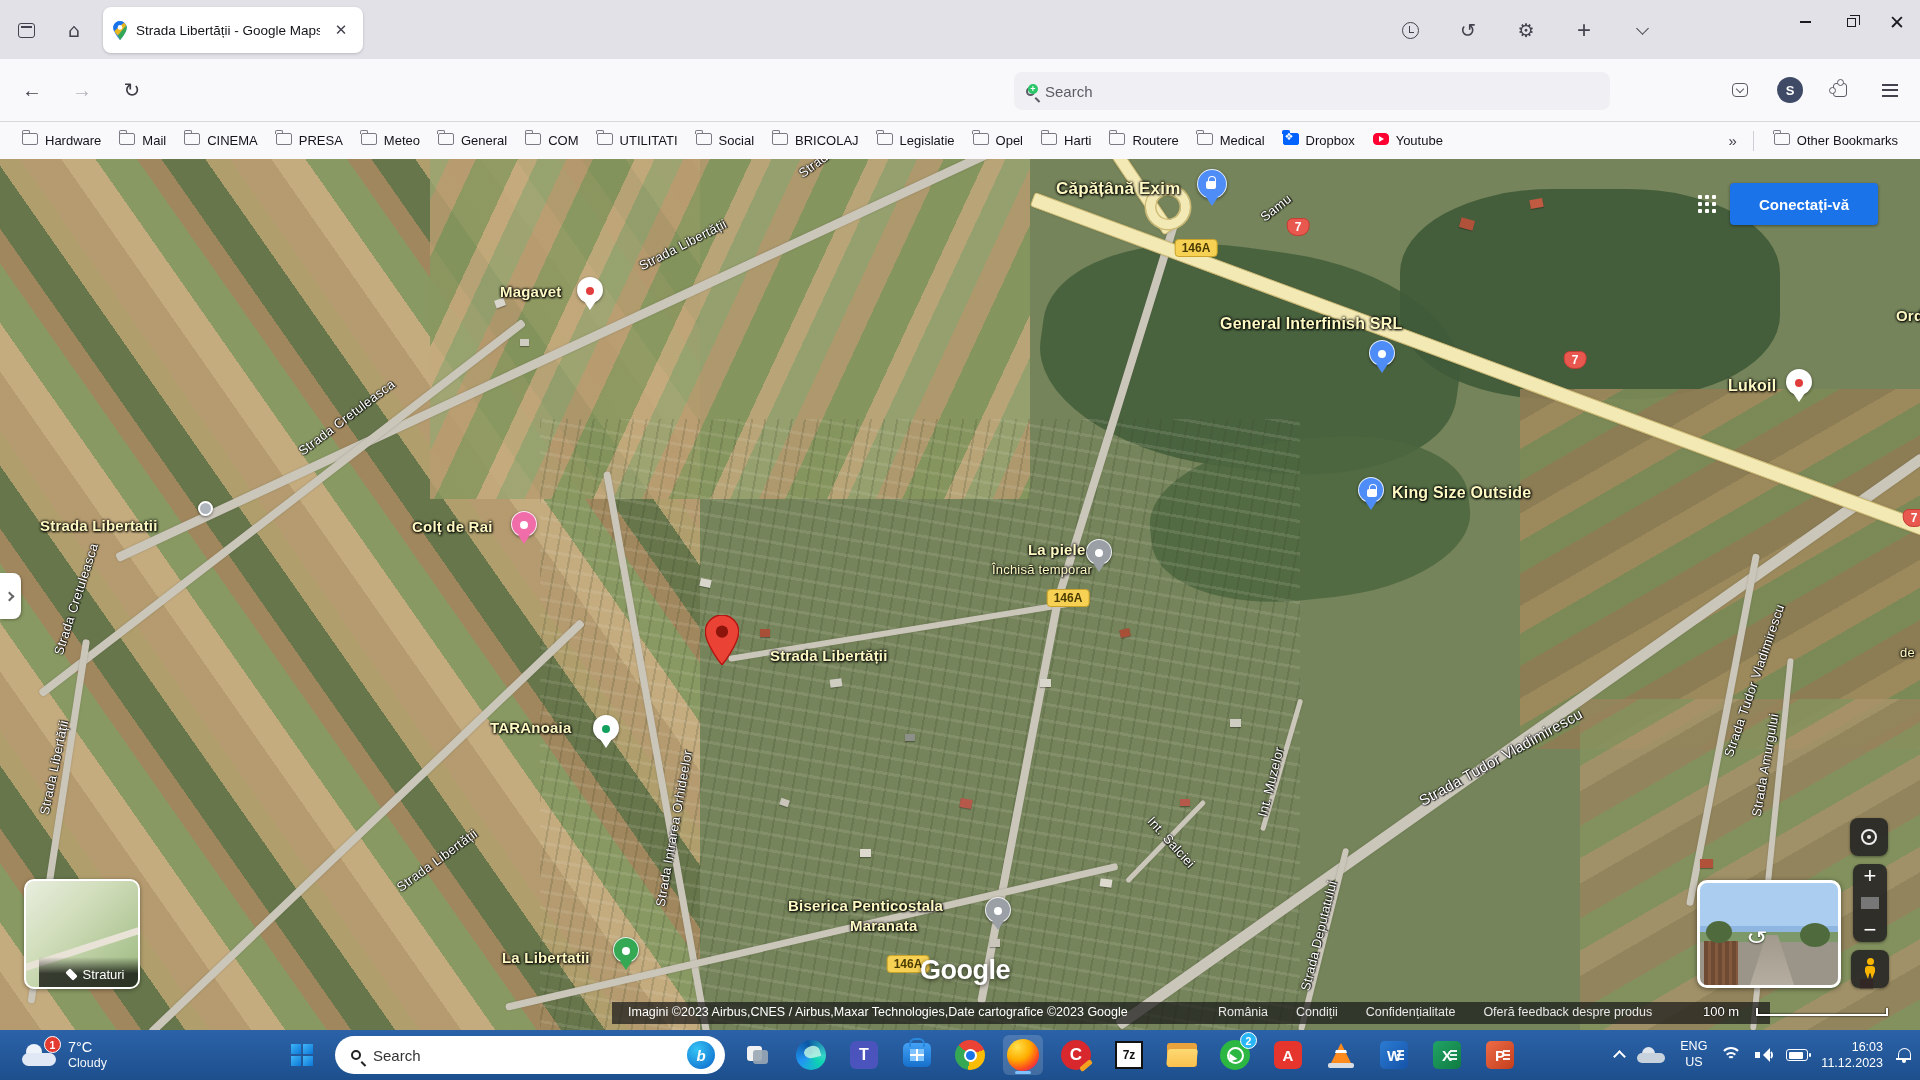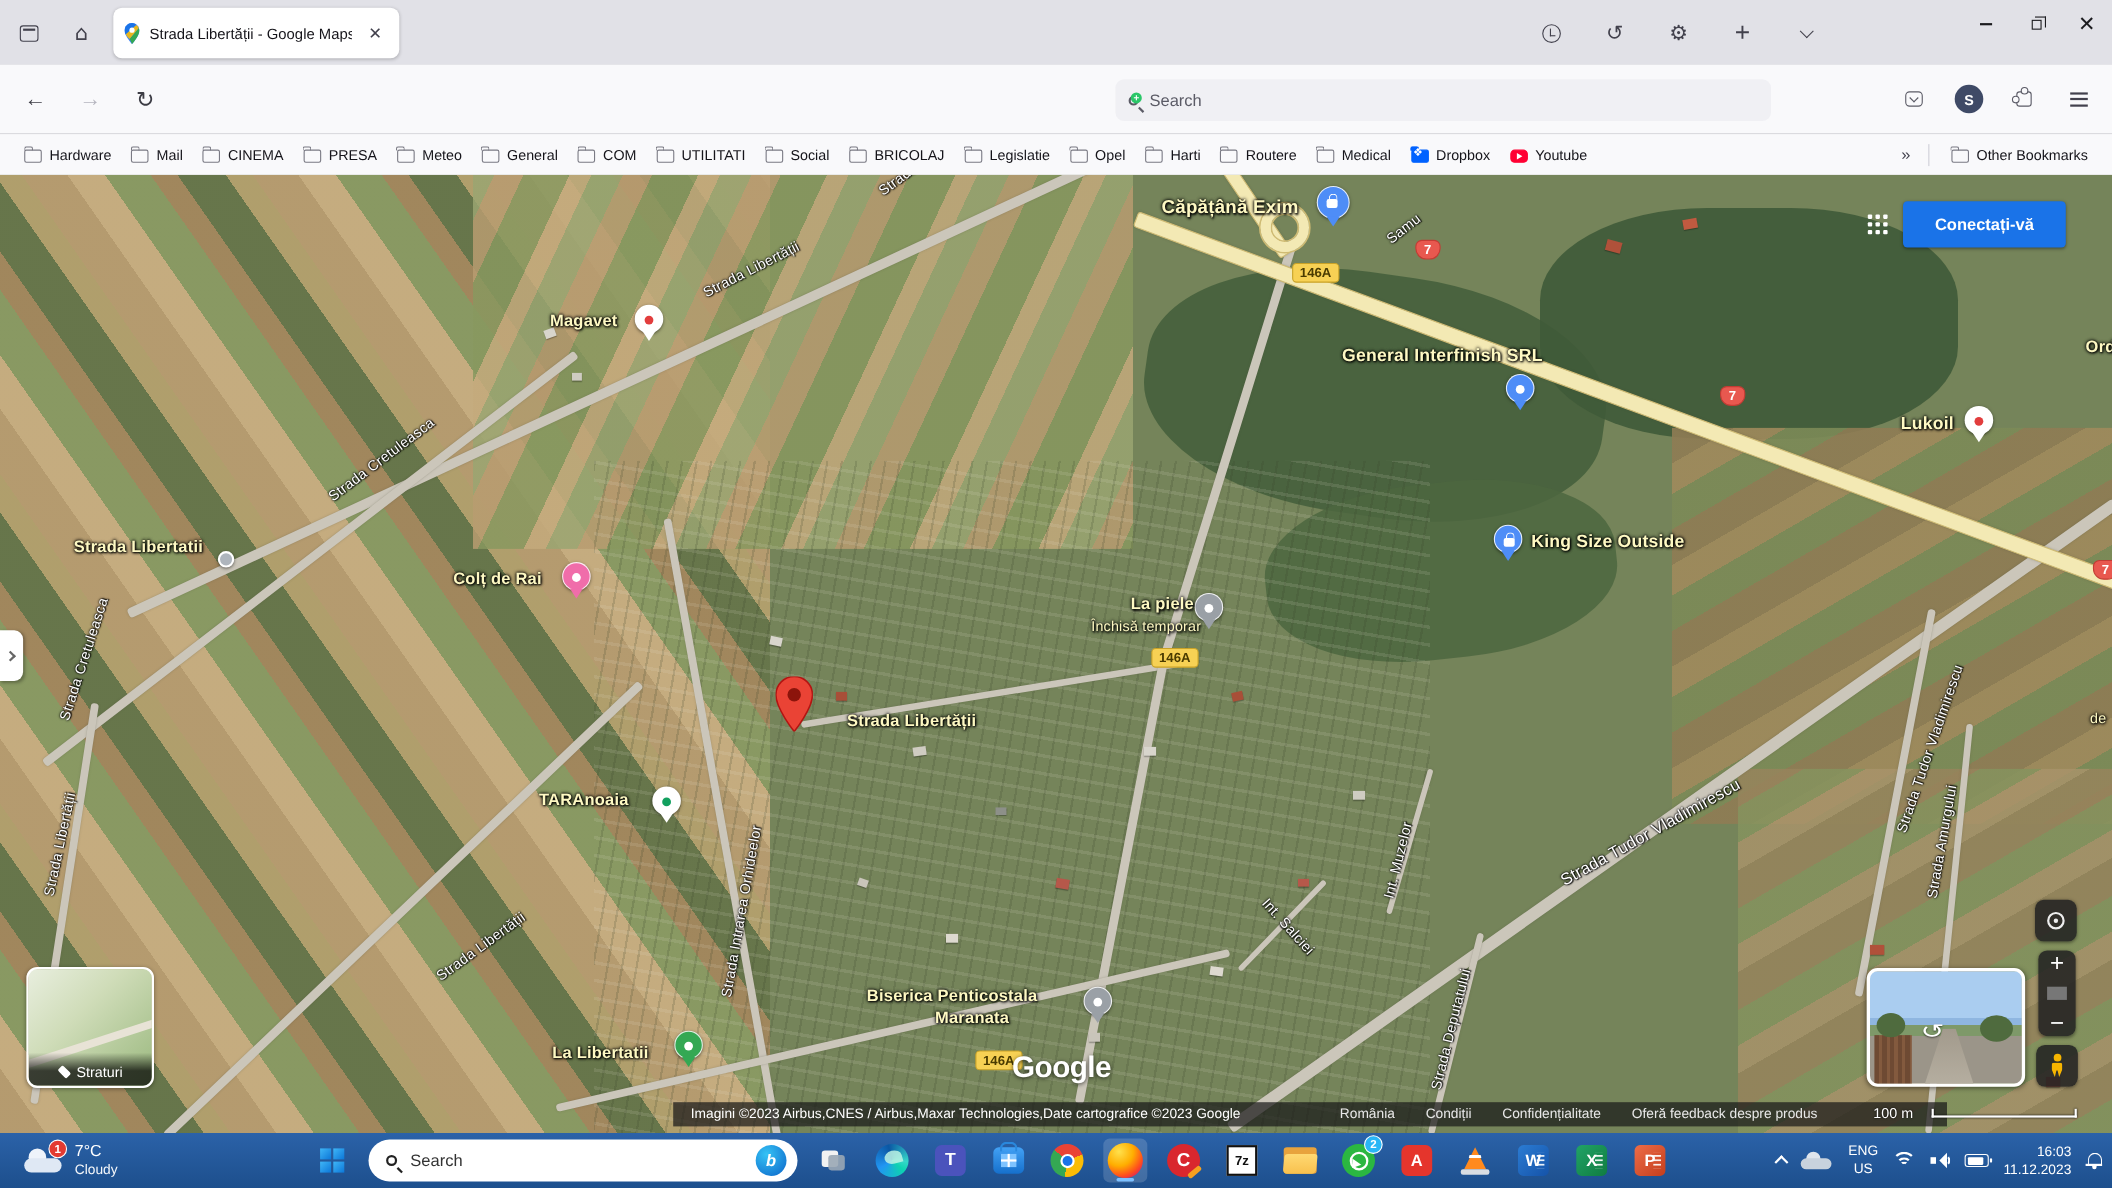--- a/index.html
+++ b/index.html
@@ -39,21 +39,21 @@
   .i-pocket{width:16px;height:14px;border:1.7px solid #5b5b66;border-radius:4px;position:relative}
   .i-pocket::after{content:"";position:absolute;left:4px;top:2px;width:5px;height:5px;border-right:1.7px solid #5b5b66;border-bottom:1.7px solid #5b5b66;transform:rotate(45deg)}
   .i-avatar{width:26px;height:26px;border-radius:50%;background:#3f4a66;color:#fff;font-size:13px;font-weight:700;display:flex;align-items:center;justify-content:center}
   .i-ext{width:14px;height:14px;border:1.7px solid #5b5b66;border-radius:3px;position:relative}
   .i-ext::before{content:"";position:absolute;left:3px;top:-5px;width:5px;height:5px;background:#f9f9fb;border:1.7px solid #5b5b66;border-radius:50%}
   .i-ext::after{content:"";position:absolute;left:-5px;top:3px;width:5px;height:5px;background:#f9f9fb;border:1.7px solid #5b5b66;border-radius:50%}
   .i-burger{width:16px;height:13px;border-top:2px solid #42414d;position:relative}
   .i-burger::before,.i-burger::after{content:"";position:absolute;left:0;width:16px;height:2px;background:#42414d}
   .i-burger::before{top:3.5px}.i-burger::after{top:9px}
   #bookmarks{position:absolute;left:0;top:122px;width:1920px;height:37px;background:#f9f9fb;display:flex;align-items:center;padding:0 14px;gap:4px}
-  .bm{display:flex;align-items:flex-end;gap:7px;padding:4px 8px;border-radius:5px;font-size:13px;color:#15141a;white-space:nowrap}
+  .bm{display:flex;align-items:flex-start;gap:7px;padding:4px 8px;border-radius:5px;font-size:13px;color:#15141a;white-space:nowrap}
   .bm-ico{width:16px;height:12px;border:1.6px solid #7a7a84;border-radius:2px;position:relative}
   .bm-ico::before{content:"";position:absolute;left:-1.5px;top:-4px;width:6px;height:3px;border:1.6px solid #7a7a84;border-bottom:none;border-radius:2px 2px 0 0}
   .bm.k-dropbox .bm-ico{background:#0062ff;border-color:#0062ff}
   .bm.k-dropbox .bm-ico::before{border-color:#0062ff;background:#0062ff}
   .bm.k-dropbox .bm-ico::after{content:"❖";position:absolute;left:1px;top:-3px;color:#fff;font-size:10px}
   .bm.k-youtube .bm-ico{background:#f03;border-color:#f03;border-radius:4px}
   .bm.k-youtube .bm-ico::before{display:none}
   .bm.k-youtube .bm-ico::after{content:"";position:absolute;left:5px;top:2.2px;border:3.4px solid transparent;border-left:5.5px solid #fff}
   .bm-spacer{flex:1}
   .bm-sep{width:1px;height:20px;background:#cfcfd8;margin:0 8px}
@@ -88,21 +88,21 @@
   .pin.k-dot{width:15px;height:15px;--c:#aeb5bd;border:2px solid #fff}
   .pin.k-dot::after{display:none}
   #red-marker{position:absolute;left:705px;top:456px;width:34px;height:50px}
   #signin{position:absolute;left:1730px;top:24px;width:148px;height:42px;background:#1a73e8;color:#fff;font-size:15px;font-weight:700;border:none;border-radius:4px;box-shadow:0 1px 3px rgba(0,0,0,.4);display:flex;align-items:center;justify-content:center}
   #apps-grid{position:absolute;left:1698px;top:36px;width:18px;height:18px}
   #apps-grid span{position:absolute;width:4px;height:4px;background:#fff;border-radius:1px;box-shadow:7px 0 0 #fff,14px 0 0 #fff,0 7px 0 #fff,7px 7px 0 #fff,14px 7px 0 #fff,0 14px 0 #fff,7px 14px 0 #fff,14px 14px 0 #fff}
   #panel-tab{position:absolute;left:0;top:414px;width:21px;height:46px;background:#fff;border-radius:0 8px 8px 0;box-shadow:1px 1px 3px rgba(0,0,0,.3);display:flex;align-items:center;justify-content:center}
   #panel-tab i{width:7px;height:7px;border-right:2px solid #666;border-bottom:2px solid #666;transform:rotate(-45deg);margin-left:-3px}
   #layers-card{position:absolute;left:24px;top:720px;width:116px;height:110px;border-radius:10px;border:2px solid #fff;overflow:hidden;box-shadow:0 1px 4px rgba(0,0,0,.4);background:linear-gradient(135deg,#e8eede 0%,#cfdcb8 40%,#9ab87e 100%)}
   #layers-card::before{content:"";position:absolute;left:-10px;top:60px;width:160px;height:7px;background:#e8e3d6;transform:rotate(-18deg)}
-  #layers-label{position:absolute;left:0;bottom:0;width:100%;height:30px;background:linear-gradient(transparent,rgba(0,0,0,.72) 55%);color:#fff;font-size:13px;display:flex;align-items:flex-end;justify-content:center;gap:6px;padding-bottom:5px}
+  #layers-label{position:absolute;left:13px;bottom:0;width:100%;height:30px;background:linear-gradient(transparent,rgba(0,0,0,.72) 55%);color:#fff;font-size:13px;display:flex;align-items:flex-end;justify-content:center;gap:6px;padding-bottom:5px}
   .i-layers{width:11px;height:11px;background:#fff;transform:rotate(45deg) scaleY(.6);border-radius:2px;margin-bottom:2px}
   .mapctl{position:absolute;background:rgba(34,34,34,.88);border-radius:8px;color:#fff;display:flex;align-items:center;justify-content:center;box-shadow:0 1px 3px rgba(0,0,0,.4)}
   #ctl-locate{left:1850px;top:659px;width:38px;height:38px}
   .i-target{width:16px;height:16px;border:2px solid #eee;border-radius:50%;position:relative}
   .i-target::after{content:"";position:absolute;left:4px;top:4px;width:4px;height:4px;background:#eee;border-radius:50%}
   #ctl-zoom{left:1853px;top:705px;width:34px;height:78px;flex-direction:column;font-size:22px}
   #ctl-zoom .zline{width:18px;height:1px;background:#777;margin:4px 0}
   #ctl-zoom span{line-height:1;padding:6px 0}
   #ctl-peg{left:1851px;top:791px;width:38px;height:38px}
   .i-peg{position:relative;width:12px;height:22px}
@@ -466,21 +466,21 @@
   <div>
       <div class="poi" style="left: 500px; top: 124px;">Magavet</div>
       <div class="poi" style="left: 412px; top: 359px;">Colț de Rai</div>
       <div class="poi" style="left: 1056px; top: 20px; font-size: 17px;">Căpățână Exim</div>
       <div class="poi" style="left: 1220px; top: 156px; font-size: 16px;">General Interfinish SRL</div>
       <div class="poi" style="left: 1728px; top: 218px; font-size: 16px;">Lukoil</div>
       <div class="poi" style="left: 1392px; top: 325px; font-size: 16px;">King Size Outside</div>
       <div class="poi" style="left: 1028px; top: 382px;">La piele</div>
       <div class="poi k-sub" style="left: 992px; top: 403px;">Închisă temporar</div>
       <div class="poi" style="left: 770px; top: 488px;">Strada Libertății</div>
-      <div class="poi" style="left: 40px; top: 330px; margin-left: 27px;">Strada Libertatii</div>
+      <div class="poi" style="left: 40px; top: 358px;">Strada Libertatii</div>
       <div class="poi" style="left: 490px; top: 560px;">TARAnoaia</div>
       <div class="poi" style="left: 788px; top: 738px;">Biserica Penticostala</div>
       <div class="poi" style="left: 850px; top: 758px;">Maranata</div>
       <div class="poi" style="left: 502px; top: 790px;">La Libertatii</div>
       <div class="poi" style="left: 1896px; top: 148px;">Ord</div>
       <div class="poi k-sub" style="left: 1900px; top: 486px;">de</div>
     </div>
 
   <svg id="red-marker" viewBox="0 0 24 36">
     <path d="M12 0C5.4 0 0 5.4 0 12c0 9 12 24 12 24s12-15 12-24C24 5.4 18.6 0 12 0z" fill="#ea4335" stroke="#b31412" stroke-width="1"></path>

